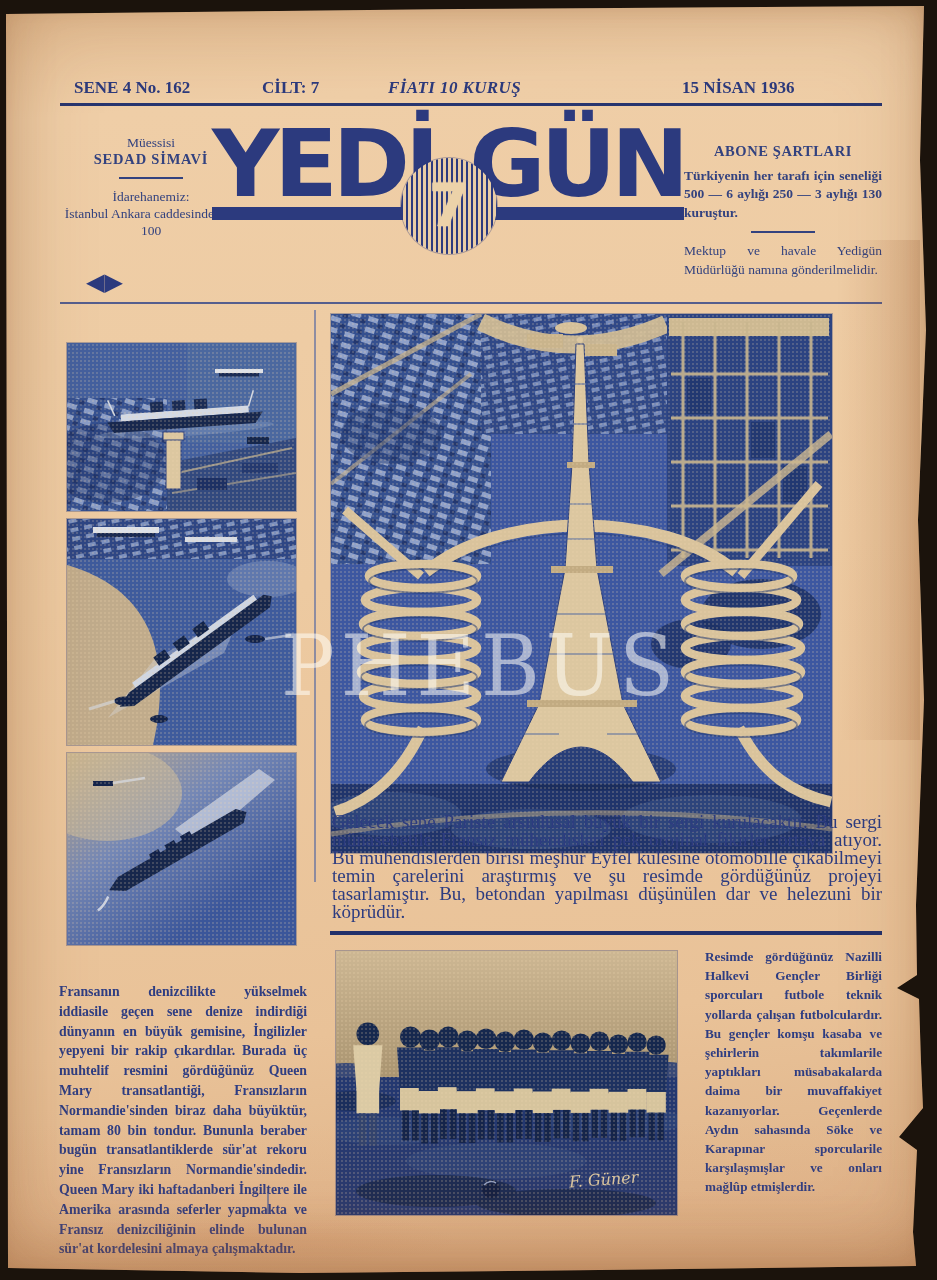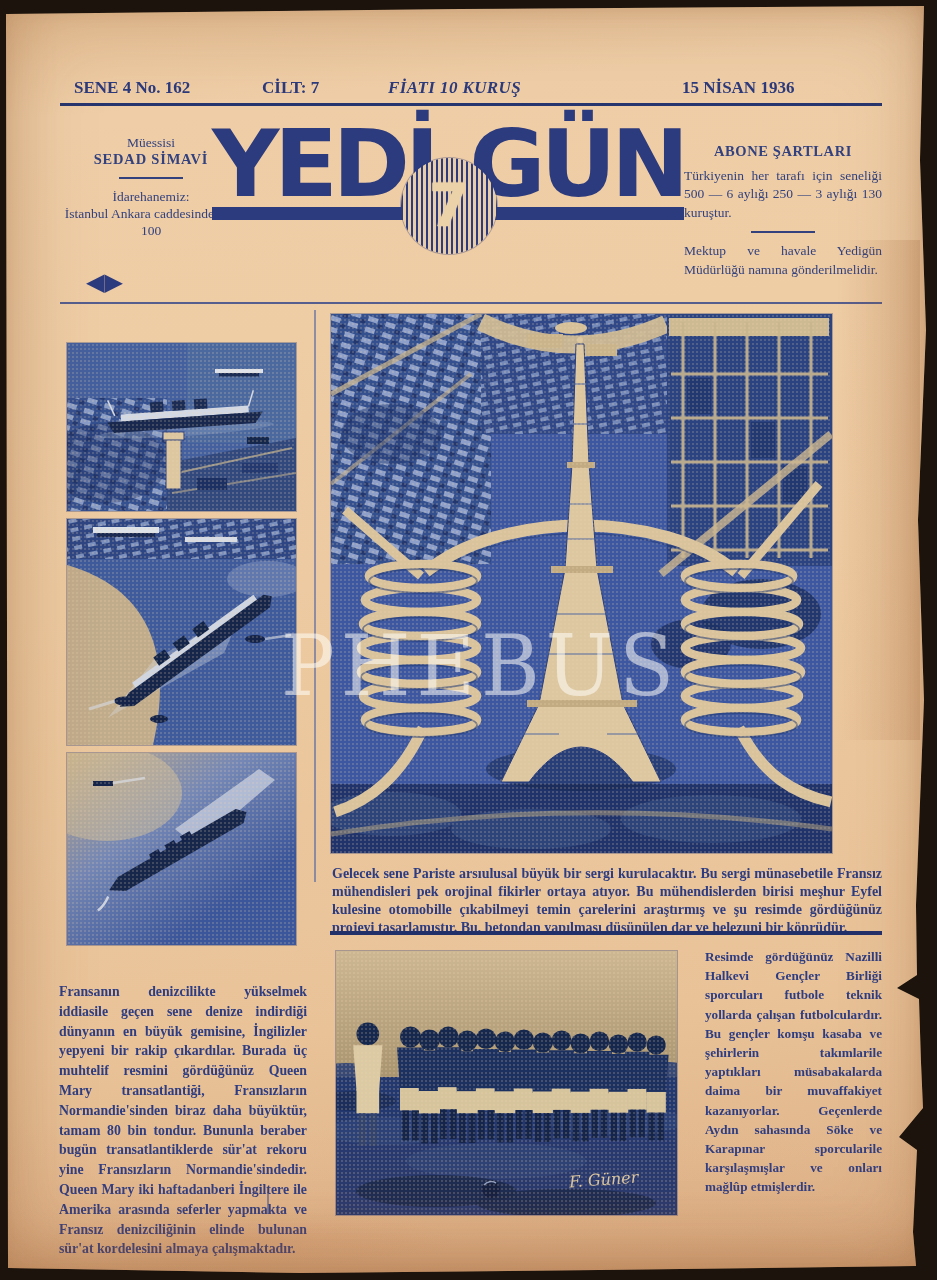--- a/index.html
+++ b/index.html
@@ -16,21 +16,21 @@
   .pos-sene{left:14px;} .pos-cilt{left:202px;} .pos-fiat{left:328px;letter-spacing:.4px;font-style:italic;} .pos-date{left:622px;}
   .rule-top{position:absolute;left:60px;top:103px;width:822px;height:2.5px;background:#27356f;}
 
   .info{position:absolute;color:#33427f;}
   .info-left{left:58px;top:134px;width:186px;text-align:center;font-size:13.5px;line-height:17px;}
   .info-right{left:684px;top:118px;width:198px;font-size:13.5px;line-height:18.5px;margin-top:24px;}
   .info b{font-size:14.5px;letter-spacing:.8px;margin-top:13px;}
   .info .title{text-align:center;font-weight:700;font-size:14.5px;letter-spacing:.6px;}
   .short-rule{width:64px;height:2px;background:#33427f;margin:9px auto;}
   .just{text-align:justify;}
-  .mt6{margin-top:6px;} .mt12{margin-top:13px;}
+  .mt6{margin-top:6px;font-weight:bold;} .mt12{margin-top:13px;}
 
   .logo{position:absolute;left:212px;top:122px;width:472px;height:120px;}
   .logo-bar{position:absolute;left:0;right:0;top:85px;height:13px;background:#2c3a7e;}
   .logo-text{position:absolute;left:0;right:0;top:-6px;display:flex;justify-content:space-between;
     font-family:"DejaVu Sans",sans-serif;font-weight:800;font-size:93px;line-height:96px;color:#2c3a7e;letter-spacing:-5px;}
   .logo-badge{position:absolute;left:189px;top:36px;width:96px;height:96px;border-radius:50%;z-index:3;
     background:repeating-linear-gradient(90deg,#2c3a7e 0 2px,#e9cda6 2px 5px);
     display:flex;align-items:center;justify-content:center;box-shadow:0 0 0 1px rgba(44,58,126,.35);}
   .logo-badge span{font-family:"DejaVu Sans",sans-serif;font-weight:800;font-size:58px;color:#ecd2a9;
     text-shadow:0 0 1.5px #ecd2a9,0 0 1.5px #ecd2a9;}
@@ -42,21 +42,21 @@
   .rule-banner{position:absolute;left:60px;top:302px;width:822px;height:1.5px;background:#3a4a8a;opacity:.85;}
 
   .vrule{position:absolute;left:314px;top:310px;width:2px;height:572px;background:#5b6ba1;opacity:.65;}
   .vrule2{position:absolute;left:267px;top:1192px;width:1.5px;height:22px;background:#4b5c94;opacity:.6;}
 
   .photo{position:absolute;overflow:hidden;border:1px solid rgba(43,63,124,.35);}
   .photo svg{display:block;}
   .ht::after{content:"";position:absolute;inset:0;pointer-events:none;
     background-image:radial-gradient(rgba(240,214,175,.20) 1px,rgba(0,0,0,0) 1.35px);background-size:4px 4px;}
 
-  .caption{position:absolute;left:332px;top:865px;width:550px;font-weight:700;font-size:14px;line-height:17.9px;text-align:justify;color:#2d3c80;}
+  .caption{position:absolute;left:332px;top:813px;width:550px;font-weight:400;font-size:19px;line-height:17.9px;text-align:justify;color:#2d3c80;}
   .rule-thick{position:absolute;left:330px;top:931px;width:552px;height:4px;background:#22306a;}
 
   .article{position:absolute;font-weight:700;text-align:justify;color:#2e3d82;}
   .article-left{left:59px;top:982px;width:248px;font-size:13.8px;line-height:19.8px;}
   .article-right{left:705px;top:947px;width:177px;font-size:13.2px;line-height:19.2px;}
 
   .watermark{position:absolute;left:281px;top:620px;z-index:40;font-family:"DejaVu Serif",serif;font-size:80px;
     letter-spacing:6px;color:rgba(255,253,247,.55);transform:scaleY(1.05);pointer-events:none;}
 
   .signature{position:absolute;left:569px;top:1170px;z-index:5;font-family:"DejaVu Serif",serif;font-style:italic;

